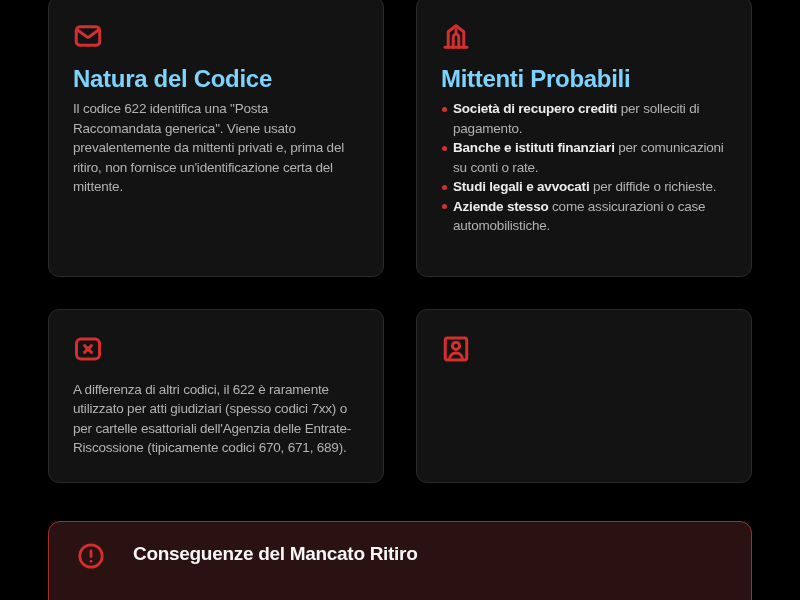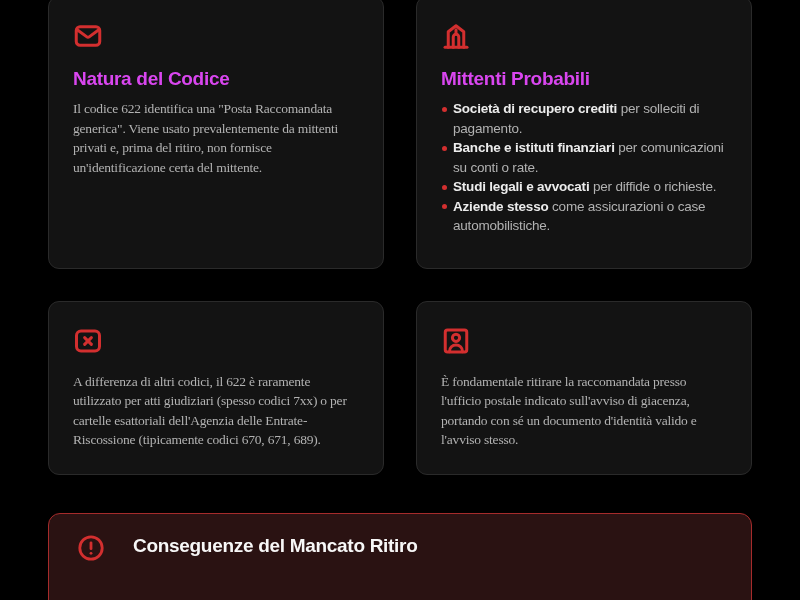--- a/index.html
+++ b/index.html
@@ -30,36 +30,35 @@
   }
   .card-icon {
     display: block;
     width: 30px;
     height: 30px;
     color: #d32f2f;
     margin-bottom: 16px;
   }
   .card-title {
     margin: 0 0 8px 0;
-    color: #d946ef;
-    font-size: 19px;
+    color: #7dd3fc;
+    font-size: 24px;
     line-height: 24px;
     font-weight: 700;
     letter-spacing: -0.3px;
   }
   .card-body {
     margin: 0;
     color: #b2b2b2;
     font-size: 13.5px;
     line-height: 19.5px;
     letter-spacing: -0.2px;
-    font-family: Liberation Serif, serif;
   }
   .card-list {
-    margin: 0 -12px 8px 0;
+    margin: 0 -12px 16px 0;
     padding: 0;
     list-style: none;
     color: #b2b2b2;
     font-size: 13.5px;
     line-height: 19.5px;
     letter-spacing: -0.2px;
   }
   .card-list li {
     position: relative;
     padding-left: 12px;
@@ -144,21 +143,20 @@
       </svg>
       <p class="card-body">A differenza di altri codici, il 622 è raramente utilizzato per atti giudiziari (spesso codici 7xx) o per cartelle esattoriali dell'Agenzia delle Entrate-Riscossione (tipicamente codici 670, 671, 689).</p>
     </section>
 
     <section class="card">
       <svg class="card-icon" viewBox="0 0 24 24" fill="none" stroke="currentColor" stroke-width="2.4" stroke-linecap="round" stroke-linejoin="round">
         <rect x="3.4" y="3.2" width="17.2" height="17.6" rx="1.8"></rect>
         <circle cx="12" cy="9.4" r="2.9"></circle>
         <path d="M6.8 20.6v-0.3a5.2 5.2 0 0 1 10.4 0v0.3"></path>
       </svg>
-      <p class="card-body">È fondamentale ritirare la raccomandata presso l'ufficio postale indicato sull'avviso di giacenza, portando con sé un documento d'identità valido e l'avviso stesso.</p>
     </section>
 
   </div>
 
   <div class="alert-banner">
     <svg class="alert-icon" viewBox="0 0 24 24" fill="none" stroke="currentColor" stroke-width="2.4" stroke-linecap="round" stroke-linejoin="round">
       <circle cx="12" cy="12" r="9.6"></circle>
       <path d="M12 7.6v5"></path>
       <path d="M12 16.6h0.01"></path>
     </svg>

